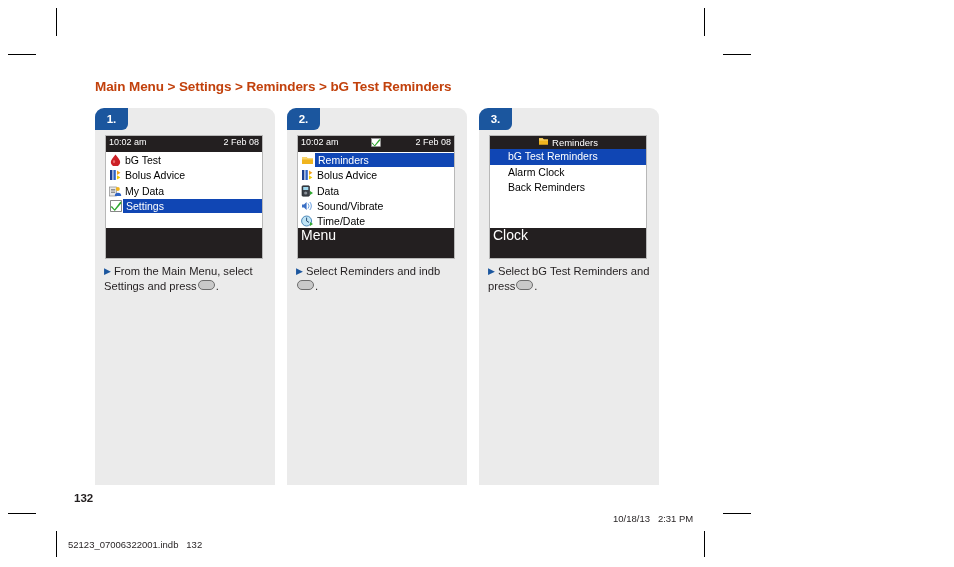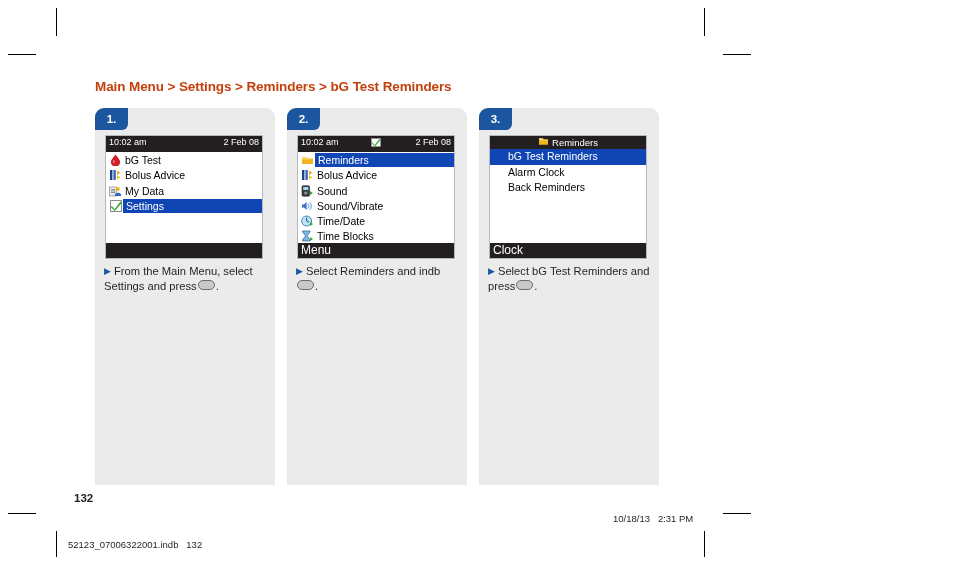--- a/index.html
+++ b/index.html
@@ -159,24 +159,24 @@
   .plain-row.selected {
     background: #1046b4;
     color: #ffffff;
   }
 
   .softbar {
     position: absolute;
     left: 0;
     bottom: 0;
     width: 100%;
-    height: 15px;
+    height: 30px;
     background: #231f20;
     color: #ffffff;
-    font-size: 12px;
+    font-size: 14px;
     line-height: 15px;
     padding-left: 3px;
     box-sizing: border-box;
   }
 
   
   .caption {
     position: absolute;
     left: 9px;
     top: 156px;
@@ -348,21 +348,21 @@
 
       <div class="menu-row">
         <span class="ico">
           <svg width="13" height="12" viewBox="0 0 13 12">
               <rect x="1" y="0.8" width="7.5" height="10.4" rx="1" fill="#3a3f46" stroke="#1a1d22" stroke-width="0.6"></rect>
               <rect x="2.2" y="2" width="5.1" height="3" fill="#9fd8ef"></rect>
               <circle cx="4.7" cy="8" r="1.6" fill="#8a9099"></circle>
               <path d="M9 6 l3 2 -3 2 z" fill="#2fa82f"></path>
             </svg>
         </span>
-        <span class="lbl">Sound</span>
+        <span class="lbl">Data</span>
       </div>
 
       <div class="menu-row">
         <span class="ico">
           <svg width="13" height="12" viewBox="0 0 13 12">
               <path d="M1 4.5 L3 4.5 L5.6 2 L5.6 10 L3 7.5 L1 7.5 z" fill="#3a6fc4"></path>
               <path d="M7 3.4 a4 4 0 0 1 0 5.2" stroke="#6aa0e0" stroke-width="1" fill="none"></path>
               <path d="M8.8 2 a6 6 0 0 1 0 8" stroke="#6aa0e0" stroke-width="1" fill="none"></path>
             </svg>
         </span>

